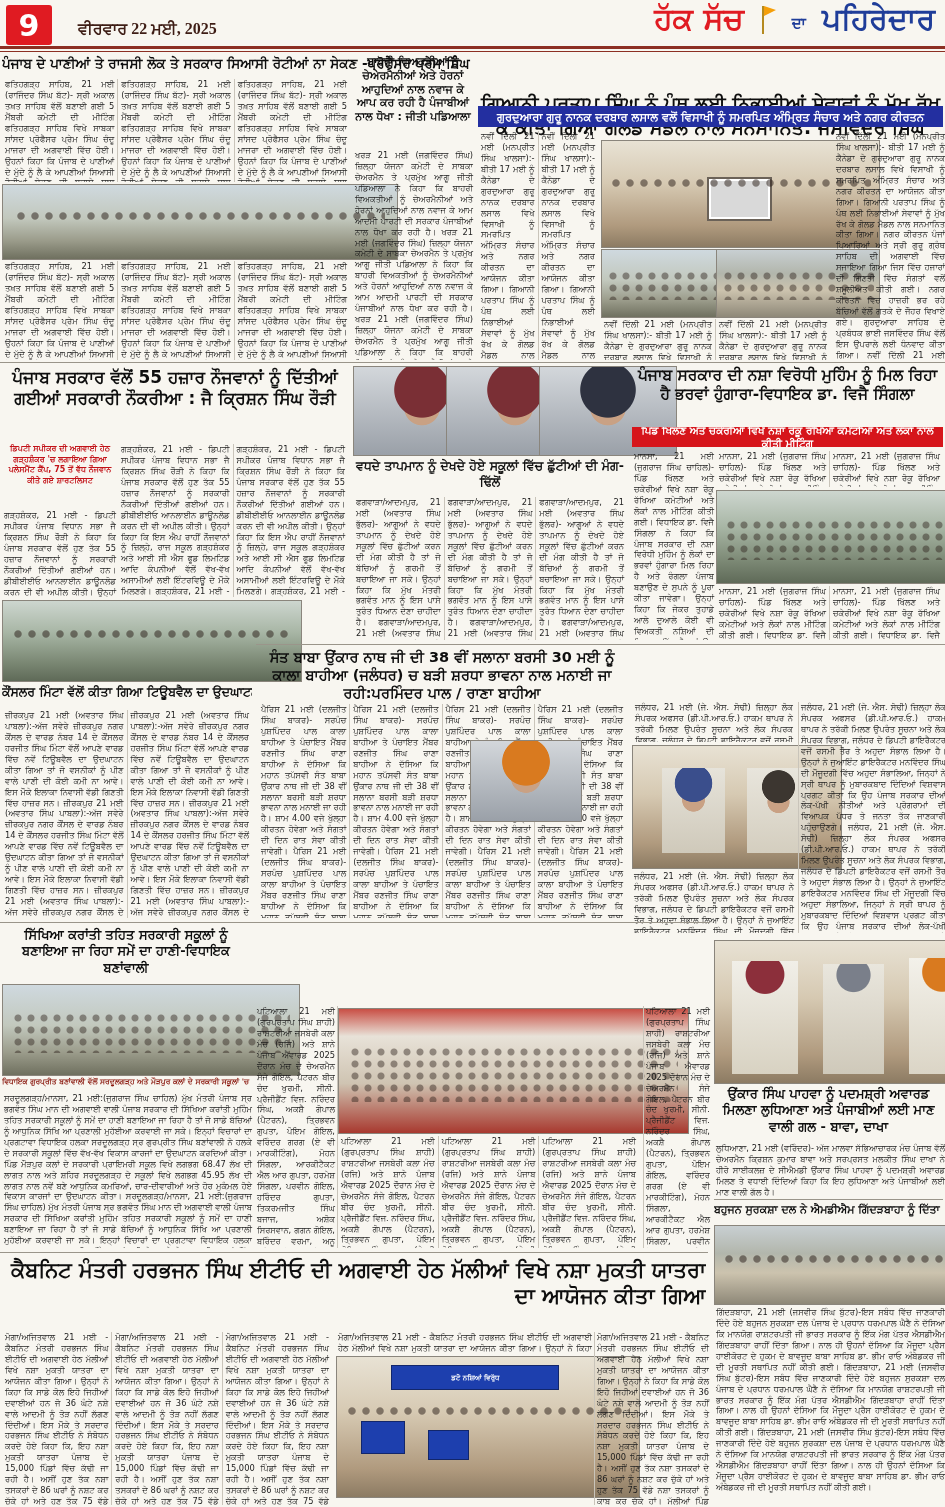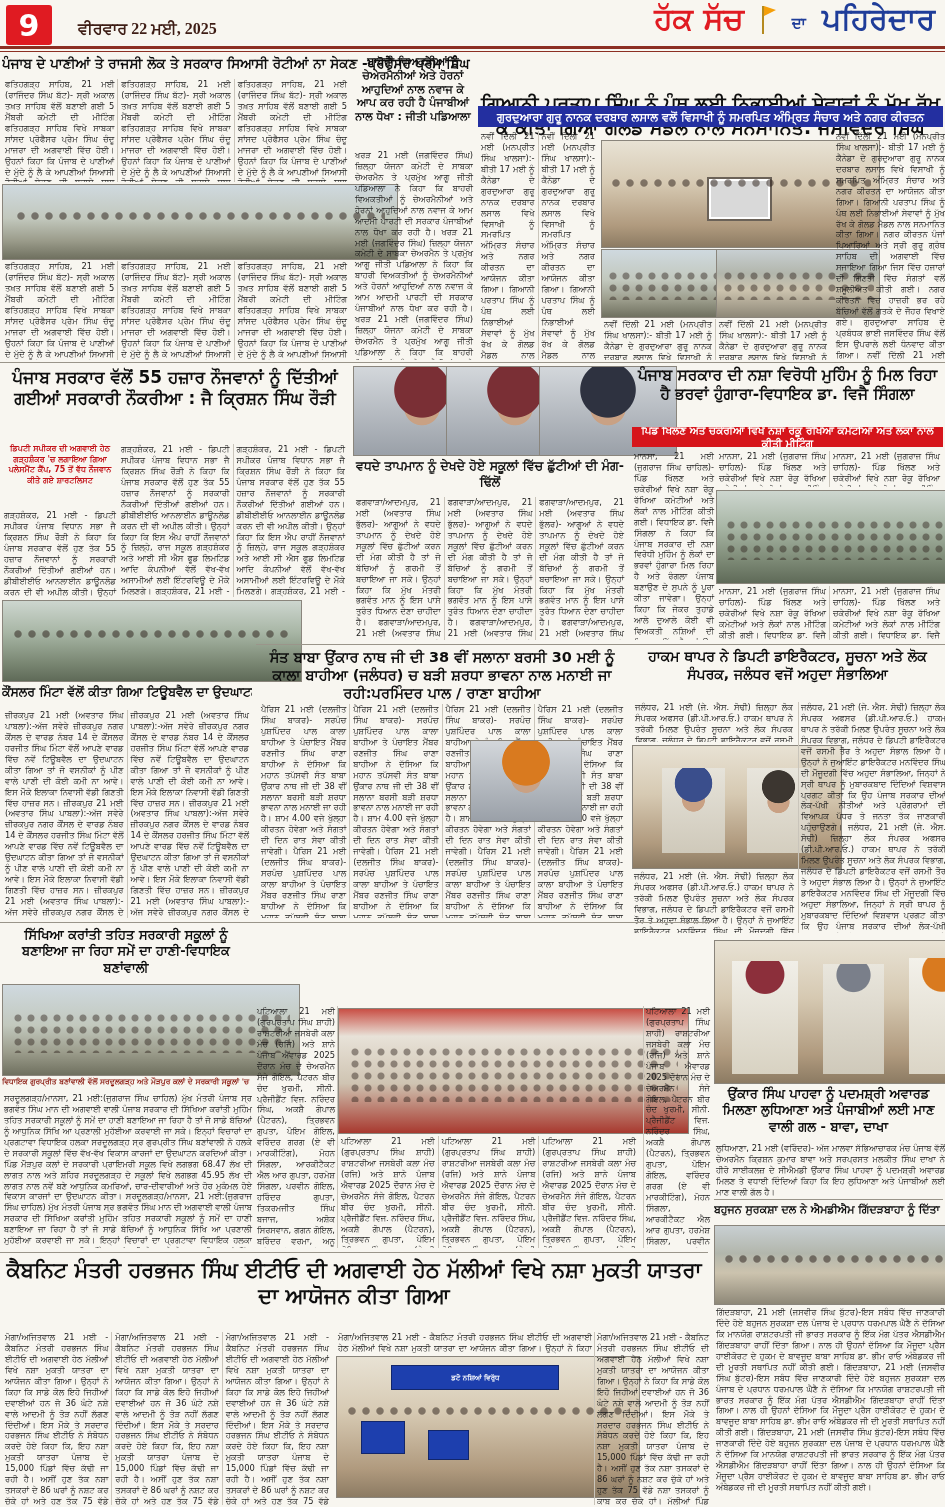--- a/index.html
+++ b/index.html
@@ -162,21 +162,20 @@
   <div class="sep" style="left:256px;top:644px;width:689px;"></div>
   <div class="hl" style="left:258px;top:648px;width:368px;height:52px;font-size:14.5px;">ਸੰਤ ਬਾਬਾ ਉਂਕਾਰ ਨਾਥ ਜੀ ਦੀ 38 ਵੀਂ ਸਲਾਨਾ ਬਰਸੀ 30 ਮਈ ਨੂੰ ਕਾਲਾ ਬਾਹੀਆ (ਜਲੰਧਰ) ਚ ਬੜੀ ਸ਼ਰਧਾ ਭਾਵਨਾ ਨਾਲ ਮਨਾਈ ਜਾ ਰਹੀ:ਪਰਮਿੰਦਰ ਪਾਲ / ਰਾਣਾ ਬਾਹੀਆ</div>
   <div class="cols" style="left:258px;top:704px;width:368px;height:214px;">
     <div class="col">ਪੈਰਿਸ 21 ਮਈ (ਦਲਜੀਤ ਸਿੰਘ ਬਾਕਰ)- ਸਰਪੰਚ ਪੁਸ਼ਪਿੰਦਰ ਪਾਲ ਕਾਲਾ ਬਾਹੀਆ ਤੇ ਪੰਚਾਇਤ ਮੈਂਬਰ ਰਣਜੀਤ ਸਿੰਘ ਰਾਣਾ ਬਾਹੀਆ ਨੇ ਦੱਸਿਆ ਕਿ ਮਹਾਨ ਤਪੱਸਵੀ ਸੰਤ ਬਾਬਾ ਉਂਕਾਰ ਨਾਥ ਜੀ ਦੀ 38 ਵੀਂ ਸਲਾਨਾ ਬਰਸੀ ਬੜੀ ਸ਼ਰਧਾ ਭਾਵਨਾ ਨਾਲ ਮਨਾਈ ਜਾ ਰਹੀ ਹੈ। ਸ਼ਾਮ 4.00 ਵਜੇ ਖੁੱਲ੍ਹਾ ਕੀਰਤਨ ਹੋਵੇਗਾ ਅਤੇ ਸੰਗਤਾਂ ਦੀ ਦਿਨ ਰਾਤ ਸੇਵਾ ਕੀਤੀ ਜਾਵੇਗੀ।  ਪੈਰਿਸ 21 ਮਈ (ਦਲਜੀਤ ਸਿੰਘ ਬਾਕਰ)- ਸਰਪੰਚ ਪੁਸ਼ਪਿੰਦਰ ਪਾਲ ਕਾਲਾ ਬਾਹੀਆ ਤੇ ਪੰਚਾਇਤ ਮੈਂਬਰ ਰਣਜੀਤ ਸਿੰਘ ਰਾਣਾ ਬਾਹੀਆ ਨੇ ਦੱਸਿਆ ਕਿ ਮਹਾਨ ਤਪੱਸਵੀ ਸੰਤ ਬਾਬਾ ਉਂਕਾਰ ਨਾਥ ਜੀ ਦੀ 38 ਵੀਂ ਸਲਾਨਾ ਬਰਸੀ ਬੜੀ ਸ਼ਰਧਾ ਭਾਵਨਾ ਨਾਲ ਮਨਾਈ ਜਾ ਰਹੀ ਹੈ। ਸ਼ਾਮ 4.00 ਵਜੇ ਖੁੱਲ੍ਹਾ ਕੀਰਤਨ ਹੋਵੇਗਾ ਅਤੇ ਸੰਗਤਾਂ ਦੀ ਦਿਨ ਰਾਤ ਸੇਵਾ ਕੀਤੀ ਜਾਵੇਗੀ।  ਪੈਰਿਸ 21 ਮਈ (ਦਲਜੀਤ ਸਿੰਘ ਬਾਕਰ)- ਸਰਪੰਚ ਪੁਸ਼ਪਿੰਦਰ ਪਾਲ ਕਾਲਾ ਬਾਹੀਆ ਤੇ ਪੰਚਾਇਤ ਮੈਂਬਰ ਰਣਜੀਤ ਸਿੰਘ ਰਾਣਾ ਬਾਹੀਆ ਨੇ ਦੱਸਿਆ ਕਿ ਮਹਾਨ ਤਪੱਸਵੀ ਸੰਤ ਬਾਬਾ ਉਂਕਾਰ ਨਾਥ ਜੀ ਦੀ 38 ਵੀਂ ਸਲਾਨਾ ਬਰਸੀ ਬੜੀ ਸ਼ਰਧਾ ਭਾਵਨਾ ਨਾਲ ਮਨਾਈ ਜਾ ਰਹੀ ਹੈ। ਸ਼ਾਮ 4.00 ਵਜੇ ਖੁੱਲ੍ਹਾ ਕੀਰਤਨ ਹੋਵੇਗਾ ਅਤੇ ਸੰਗਤਾਂ ਦੀ ਦਿਨ ਰਾਤ ਸੇਵਾ ਕੀਤੀ ਜਾਵੇਗੀ। </div>
     <div class="col">ਪੈਰਿਸ 21 ਮਈ (ਦਲਜੀਤ ਸਿੰਘ ਬਾਕਰ)- ਸਰਪੰਚ ਪੁਸ਼ਪਿੰਦਰ ਪਾਲ ਕਾਲਾ ਬਾਹੀਆ ਤੇ ਪੰਚਾਇਤ ਮੈਂਬਰ ਰਣਜੀਤ ਸਿੰਘ ਰਾਣਾ ਬਾਹੀਆ ਨੇ ਦੱਸਿਆ ਕਿ ਮਹਾਨ ਤਪੱਸਵੀ ਸੰਤ ਬਾਬਾ ਉਂਕਾਰ ਨਾਥ ਜੀ ਦੀ 38 ਵੀਂ ਸਲਾਨਾ ਬਰਸੀ ਬੜੀ ਸ਼ਰਧਾ ਭਾਵਨਾ ਨਾਲ ਮਨਾਈ ਜਾ ਰਹੀ ਹੈ। ਸ਼ਾਮ 4.00 ਵਜੇ ਖੁੱਲ੍ਹਾ ਕੀਰਤਨ ਹੋਵੇਗਾ ਅਤੇ ਸੰਗਤਾਂ ਦੀ ਦਿਨ ਰਾਤ ਸੇਵਾ ਕੀਤੀ ਜਾਵੇਗੀ।  ਪੈਰਿਸ 21 ਮਈ (ਦਲਜੀਤ ਸਿੰਘ ਬਾਕਰ)- ਸਰਪੰਚ ਪੁਸ਼ਪਿੰਦਰ ਪਾਲ ਕਾਲਾ ਬਾਹੀਆ ਤੇ ਪੰਚਾਇਤ ਮੈਂਬਰ ਰਣਜੀਤ ਸਿੰਘ ਰਾਣਾ ਬਾਹੀਆ ਨੇ ਦੱਸਿਆ ਕਿ ਮਹਾਨ ਤਪੱਸਵੀ ਸੰਤ ਬਾਬਾ ਉਂਕਾਰ ਨਾਥ ਜੀ ਦੀ 38 ਵੀਂ ਸਲਾਨਾ ਬਰਸੀ ਬੜੀ ਸ਼ਰਧਾ ਭਾਵਨਾ ਨਾਲ ਮਨਾਈ ਜਾ ਰਹੀ ਹੈ। ਸ਼ਾਮ 4.00 ਵਜੇ ਖੁੱਲ੍ਹਾ ਕੀਰਤਨ ਹੋਵੇਗਾ ਅਤੇ ਸੰਗਤਾਂ ਦੀ ਦਿਨ ਰਾਤ ਸੇਵਾ ਕੀਤੀ ਜਾਵੇਗੀ।  ਪੈਰਿਸ 21 ਮਈ (ਦਲਜੀਤ ਸਿੰਘ ਬਾਕਰ)- ਸਰਪੰਚ ਪੁਸ਼ਪਿੰਦਰ ਪਾਲ ਕਾਲਾ ਬਾਹੀਆ ਤੇ ਪੰਚਾਇਤ ਮੈਂਬਰ ਰਣਜੀਤ ਸਿੰਘ ਰਾਣਾ ਬਾਹੀਆ ਨੇ ਦੱਸਿਆ ਕਿ ਮਹਾਨ ਤਪੱਸਵੀ ਸੰਤ ਬਾਬਾ ਉਂਕਾਰ ਨਾਥ ਜੀ ਦੀ 38 ਵੀਂ ਸਲਾਨਾ ਬਰਸੀ ਬੜੀ ਸ਼ਰਧਾ ਭਾਵਨਾ ਨਾਲ ਮਨਾਈ ਜਾ ਰਹੀ ਹੈ। ਸ਼ਾਮ 4.00 ਵਜੇ ਖੁੱਲ੍ਹਾ ਕੀਰਤਨ ਹੋਵੇਗਾ ਅਤੇ ਸੰਗਤਾਂ ਦੀ ਦਿਨ ਰਾਤ ਸੇਵਾ ਕੀਤੀ ਜਾਵੇਗੀ। </div>
     <div class="col">ਪੈਰਿਸ 21 ਮਈ (ਦਲਜੀਤ ਸਿੰਘ ਬਾਕਰ)- ਸਰਪੰਚ ਪੁਸ਼ਪਿੰਦਰ ਪਾਲ ਕਾਲਾ ਬਾਹੀਆ ਤੇ ਪੰਚਾਇਤ ਮੈਂਬਰ ਰਣਜੀਤ ਸਿੰਘ ਰਾਣਾ ਬਾਹੀਆ ਨੇ ਦੱਸਿਆ ਕਿ ਮਹਾਨ ਤਪੱਸਵੀ ਸੰਤ ਬਾਬਾ ਉਂਕਾਰ ਨਾਥ ਜੀ ਦੀ 38 ਵੀਂ ਸਲਾਨਾ ਬਰਸੀ ਬੜੀ ਸ਼ਰਧਾ ਭਾਵਨਾ ਨਾਲ ਮਨਾਈ ਜਾ ਰਹੀ ਹੈ। ਸ਼ਾਮ 4.00 ਵਜੇ ਖੁੱਲ੍ਹਾ ਕੀਰਤਨ ਹੋਵੇਗਾ ਅਤੇ ਸੰਗਤਾਂ ਦੀ ਦਿਨ ਰਾਤ ਸੇਵਾ ਕੀਤੀ ਜਾਵੇਗੀ।  ਪੈਰਿਸ 21 ਮਈ (ਦਲਜੀਤ ਸਿੰਘ ਬਾਕਰ)- ਸਰਪੰਚ ਪੁਸ਼ਪਿੰਦਰ ਪਾਲ ਕਾਲਾ ਬਾਹੀਆ ਤੇ ਪੰਚਾਇਤ ਮੈਂਬਰ ਰਣਜੀਤ ਸਿੰਘ ਰਾਣਾ ਬਾਹੀਆ ਨੇ ਦੱਸਿਆ ਕਿ ਮਹਾਨ ਤਪੱਸਵੀ ਸੰਤ ਬਾਬਾ ਉਂਕਾਰ ਨਾਥ ਜੀ ਦੀ 38 ਵੀਂ ਸਲਾਨਾ ਬਰਸੀ ਬੜੀ ਸ਼ਰਧਾ ਭਾਵਨਾ ਨਾਲ ਮਨਾਈ ਜਾ ਰਹੀ ਹੈ। ਸ਼ਾਮ 4.00 ਵਜੇ ਖੁੱਲ੍ਹਾ ਕੀਰਤਨ ਹੋਵੇਗਾ ਅਤੇ ਸੰਗਤਾਂ ਦੀ ਦਿਨ ਰਾਤ ਸੇਵਾ ਕੀਤੀ ਜਾਵੇਗੀ।  ਪੈਰਿਸ 21 ਮਈ (ਦਲਜੀਤ ਸਿੰਘ ਬਾਕਰ)- ਸਰਪੰਚ ਪੁਸ਼ਪਿੰਦਰ ਪਾਲ ਕਾਲਾ ਬਾਹੀਆ ਤੇ ਪੰਚਾਇਤ ਮੈਂਬਰ ਰਣਜੀਤ ਸਿੰਘ ਰਾਣਾ ਬਾਹੀਆ ਨੇ ਦੱਸਿਆ ਕਿ ਮਹਾਨ ਤਪੱਸਵੀ ਸੰਤ ਬਾਬਾ ਉਂਕਾਰ ਨਾਥ ਜੀ ਦੀ 38 ਵੀਂ ਸਲਾਨਾ ਬਰਸੀ ਬੜੀ ਸ਼ਰਧਾ ਭਾਵਨਾ ਨਾਲ ਮਨਾਈ ਜਾ ਰਹੀ ਹੈ। ਸ਼ਾਮ 4.00 ਵਜੇ ਖੁੱਲ੍ਹਾ ਕੀਰਤਨ ਹੋਵੇਗਾ ਅਤੇ ਸੰਗਤਾਂ ਦੀ ਦਿਨ ਰਾਤ ਸੇਵਾ ਕੀਤੀ ਜਾਵੇਗੀ। </div>
     <div class="col">ਪੈਰਿਸ 21 ਮਈ (ਦਲਜੀਤ ਸਿੰਘ ਬਾਕਰ)- ਸਰਪੰਚ ਪੁਸ਼ਪਿੰਦਰ ਪਾਲ ਕਾਲਾ ਬਾਹੀਆ ਤੇ ਪੰਚਾਇਤ ਮੈਂਬਰ ਰਣਜੀਤ ਸਿੰਘ ਰਾਣਾ ਬਾਹੀਆ ਨੇ ਦੱਸਿਆ ਕਿ ਮਹਾਨ ਤਪੱਸਵੀ ਸੰਤ ਬਾਬਾ ਉਂਕਾਰ ਨਾਥ ਜੀ ਦੀ 38 ਵੀਂ ਸਲਾਨਾ ਬਰਸੀ ਬੜੀ ਸ਼ਰਧਾ ਭਾਵਨਾ ਨਾਲ ਮਨਾਈ ਜਾ ਰਹੀ ਹੈ। ਸ਼ਾਮ 4.00 ਵਜੇ ਖੁੱਲ੍ਹਾ ਕੀਰਤਨ ਹੋਵੇਗਾ ਅਤੇ ਸੰਗਤਾਂ ਦੀ ਦਿਨ ਰਾਤ ਸੇਵਾ ਕੀਤੀ ਜਾਵੇਗੀ।  ਪੈਰਿਸ 21 ਮਈ (ਦਲਜੀਤ ਸਿੰਘ ਬਾਕਰ)- ਸਰਪੰਚ ਪੁਸ਼ਪਿੰਦਰ ਪਾਲ ਕਾਲਾ ਬਾਹੀਆ ਤੇ ਪੰਚਾਇਤ ਮੈਂਬਰ ਰਣਜੀਤ ਸਿੰਘ ਰਾਣਾ ਬਾਹੀਆ ਨੇ ਦੱਸਿਆ ਕਿ ਮਹਾਨ ਤਪੱਸਵੀ ਸੰਤ ਬਾਬਾ ਉਂਕਾਰ ਨਾਥ ਜੀ ਦੀ 38 ਵੀਂ ਸਲਾਨਾ ਬਰਸੀ ਬੜੀ ਸ਼ਰਧਾ ਭਾਵਨਾ ਨਾਲ ਮਨਾਈ ਜਾ ਰਹੀ ਹੈ। ਸ਼ਾਮ 4.00 ਵਜੇ ਖੁੱਲ੍ਹਾ ਕੀਰਤਨ ਹੋਵੇਗਾ ਅਤੇ ਸੰਗਤਾਂ ਦੀ ਦਿਨ ਰਾਤ ਸੇਵਾ ਕੀਤੀ ਜਾਵੇਗੀ।  ਪੈਰਿਸ 21 ਮਈ (ਦਲਜੀਤ ਸਿੰਘ ਬਾਕਰ)- ਸਰਪੰਚ ਪੁਸ਼ਪਿੰਦਰ ਪਾਲ ਕਾਲਾ ਬਾਹੀਆ ਤੇ ਪੰਚਾਇਤ ਮੈਂਬਰ ਰਣਜੀਤ ਸਿੰਘ ਰਾਣਾ ਬਾਹੀਆ ਨੇ ਦੱਸਿਆ ਕਿ ਮਹਾਨ ਤਪੱਸਵੀ ਸੰਤ ਬਾਬਾ ਉਂਕਾਰ ਨਾਥ ਜੀ ਦੀ 38 ਵੀਂ ਸਲਾਨਾ ਬਰਸੀ ਬੜੀ ਸ਼ਰਧਾ ਭਾਵਨਾ ਨਾਲ ਮਨਾਈ ਜਾ ਰਹੀ ਹੈ। ਸ਼ਾਮ 4.00 ਵਜੇ ਖੁੱਲ੍ਹਾ ਕੀਰਤਨ ਹੋਵੇਗਾ ਅਤੇ ਸੰਗਤਾਂ ਦੀ ਦਿਨ ਰਾਤ ਸੇਵਾ ਕੀਤੀ ਜਾਵੇਗੀ। </div>
   </div>
   <div class="photo ph-portrait" style="left:470px;top:740px;width:62px;height:80px;--tb:#d97a1f;"></div>
 
-  <div class="hl" style="left:632px;top:648px;width:311px;height:50px;font-size:14px;">ਹਾਕਮ ਥਾਪਰ ਨੇ ਡਿਪਟੀ ਡਾਇਰੈਕਟਰ, ਸੂਚਨਾ ਅਤੇ ਲੋਕ ਸੰਪਰਕ, ਜਲੰਧਰ ਵਜੋਂ ਅਹੁਦਾ ਸੰਭਾਲਿਆ</div>
   <div class="cols" style="left:632px;top:702px;width:164px;height:40px;">
     <div class="col">ਜਲੰਧਰ, 21 ਮਈ (ਜੇ. ਐਸ. ਸੋਢੀ) ਜ਼ਿਲ੍ਹਾ ਲੋਕ ਸੰਪਰਕ ਅਫਸਰ (ਡੀ.ਪੀ.ਆਰ.ਓ.) ਹਾਕਮ ਥਾਪਰ ਨੇ ਤਰੱਕੀ ਮਿਲਣ ਉਪਰੰਤ ਸੂਚਨਾ ਅਤੇ ਲੋਕ ਸੰਪਰਕ ਵਿਭਾਗ, ਜਲੰਧਰ ਦੇ ਡਿਪਟੀ ਡਾਇਰੈਕਟਰ ਵਜੋਂ ਰਸਮੀ ਤੌਰ ਤੇ ਅਹੁਦਾ ਸੰਭਾਲ ਲਿਆ ਹੈ। ਉਨ੍ਹਾਂ ਨੇ ਜੁਆਇੰਟ ਡਾਇਰੈਕਟਰ ਮਨਵਿੰਦਰ ਸਿੰਘ ਦੀ ਮੌਜੂਦਗੀ ਵਿੱਚ ਅਹੁਦਾ ਸੰਭਾਲਿਆ, ਜਿਨ੍ਹਾਂ ਨੇ ਸ੍ਰੀ ਥਾਪਰ ਨੂੰ ਮੁਬਾਰਕਬਾਦ ਦਿੰਦਿਆਂ ਵਿਸ਼ਵਾਸ ਪ੍ਰਗਟ ਕੀਤਾ ਕਿ ਉਹ ਪੰਜਾਬ ਸਰਕਾਰ ਦੀਆਂ ਲੋਕ-ਪੱਖੀ ਨੀਤੀਆਂ ਅਤੇ ਪ੍ਰੋਗਰਾਮਾਂ ਦੀ ਵਿਆਪਕ ਪੱਧਰ ਤੇ ਜਨਤਾ ਤੱਕ ਜਾਣਕਾਰੀ ਪਹੁੰਚਾਉਣਗੇ। </div>
   </div>
   <div class="photo ph-indoor" style="left:632px;top:745px;width:160px;height:122px;">
     <div style="position:absolute;left:14%;top:18%;width:30%;height:70%;background:radial-gradient(circle at 50% 18%,#3a4e8c 0 24%,transparent 25%),radial-gradient(circle at 50% 38%,#c9a184 0 18%,transparent 19%),linear-gradient(#e6e3da,#cfc9ba);"></div>
     <div style="position:absolute;left:55%;top:18%;width:30%;height:70%;background:radial-gradient(circle at 50% 22%,#3c3630 0 22%,transparent 23%),radial-gradient(circle at 50% 40%,#c9a184 0 18%,transparent 19%),linear-gradient(#e8e5dc,#d4cebf);"></div>
   </div>
   <div class="block" style="left:632px;top:871px;width:160px;height:62px;">ਜਲੰਧਰ, 21 ਮਈ (ਜੇ. ਐਸ. ਸੋਢੀ) ਜ਼ਿਲ੍ਹਾ ਲੋਕ ਸੰਪਰਕ ਅਫਸਰ (ਡੀ.ਪੀ.ਆਰ.ਓ.) ਹਾਕਮ ਥਾਪਰ ਨੇ ਤਰੱਕੀ ਮਿਲਣ ਉਪਰੰਤ ਸੂਚਨਾ ਅਤੇ ਲੋਕ ਸੰਪਰਕ ਵਿਭਾਗ, ਜਲੰਧਰ ਦੇ ਡਿਪਟੀ ਡਾਇਰੈਕਟਰ ਵਜੋਂ ਰਸਮੀ ਤੌਰ ਤੇ ਅਹੁਦਾ ਸੰਭਾਲ ਲਿਆ ਹੈ। ਉਨ੍ਹਾਂ ਨੇ ਜੁਆਇੰਟ ਡਾਇਰੈਕਟਰ ਮਨਵਿੰਦਰ ਸਿੰਘ ਦੀ ਮੌਜੂਦਗੀ ਵਿੱਚ ਅਹੁਦਾ ਸੰਭਾਲਿਆ, ਜਿਨ੍ਹਾਂ ਨੇ ਸ੍ਰੀ ਥਾਪਰ ਨੂੰ ਮੁਬਾਰਕਬਾਦ ਦਿੰਦਿਆਂ ਵਿਸ਼ਵਾਸ ਪ੍ਰਗਟ ਕੀਤਾ ਕਿ ਉਹ ਪੰਜਾਬ ਸਰਕਾਰ ਦੀਆਂ ਲੋਕ-ਪੱਖੀ ਨੀਤੀਆਂ ਅਤੇ ਪ੍ਰੋਗਰਾਮਾਂ ਦੀ ਵਿਆਪਕ ਪੱਧਰ ਤੇ ਜਨਤਾ ਤੱਕ ਜਾਣਕਾਰੀ ਪਹੁੰਚਾਉਣਗੇ। </div>
   <div class="block" style="left:798px;top:702px;width:145px;height:231px;border-left:1px solid #c9c4ba;">ਜਲੰਧਰ, 21 ਮਈ (ਜੇ. ਐਸ. ਸੋਢੀ) ਜ਼ਿਲ੍ਹਾ ਲੋਕ ਸੰਪਰਕ ਅਫਸਰ (ਡੀ.ਪੀ.ਆਰ.ਓ.) ਹਾਕਮ ਥਾਪਰ ਨੇ ਤਰੱਕੀ ਮਿਲਣ ਉਪਰੰਤ ਸੂਚਨਾ ਅਤੇ ਲੋਕ ਸੰਪਰਕ ਵਿਭਾਗ, ਜਲੰਧਰ ਦੇ ਡਿਪਟੀ ਡਾਇਰੈਕਟਰ ਵਜੋਂ ਰਸਮੀ ਤੌਰ ਤੇ ਅਹੁਦਾ ਸੰਭਾਲ ਲਿਆ ਹੈ। ਉਨ੍ਹਾਂ ਨੇ ਜੁਆਇੰਟ ਡਾਇਰੈਕਟਰ ਮਨਵਿੰਦਰ ਸਿੰਘ ਦੀ ਮੌਜੂਦਗੀ ਵਿੱਚ ਅਹੁਦਾ ਸੰਭਾਲਿਆ, ਜਿਨ੍ਹਾਂ ਨੇ ਸ੍ਰੀ ਥਾਪਰ ਨੂੰ ਮੁਬਾਰਕਬਾਦ ਦਿੰਦਿਆਂ ਵਿਸ਼ਵਾਸ ਪ੍ਰਗਟ ਕੀਤਾ ਕਿ ਉਹ ਪੰਜਾਬ ਸਰਕਾਰ ਦੀਆਂ ਲੋਕ-ਪੱਖੀ ਨੀਤੀਆਂ ਅਤੇ ਪ੍ਰੋਗਰਾਮਾਂ ਦੀ ਵਿਆਪਕ ਪੱਧਰ ਤੇ ਜਨਤਾ ਤੱਕ ਜਾਣਕਾਰੀ ਪਹੁੰਚਾਉਣਗੇ।  ਜਲੰਧਰ, 21 ਮਈ (ਜੇ. ਐਸ. ਸੋਢੀ) ਜ਼ਿਲ੍ਹਾ ਲੋਕ ਸੰਪਰਕ ਅਫਸਰ (ਡੀ.ਪੀ.ਆਰ.ਓ.) ਹਾਕਮ ਥਾਪਰ ਨੇ ਤਰੱਕੀ ਮਿਲਣ ਉਪਰੰਤ ਸੂਚਨਾ ਅਤੇ ਲੋਕ ਸੰਪਰਕ ਵਿਭਾਗ, ਜਲੰਧਰ ਦੇ ਡਿਪਟੀ ਡਾਇਰੈਕਟਰ ਵਜੋਂ ਰਸਮੀ ਤੌਰ ਤੇ ਅਹੁਦਾ ਸੰਭਾਲ ਲਿਆ ਹੈ। ਉਨ੍ਹਾਂ ਨੇ ਜੁਆਇੰਟ ਡਾਇਰੈਕਟਰ ਮਨਵਿੰਦਰ ਸਿੰਘ ਦੀ ਮੌਜੂਦਗੀ ਵਿੱਚ ਅਹੁਦਾ ਸੰਭਾਲਿਆ, ਜਿਨ੍ਹਾਂ ਨੇ ਸ੍ਰੀ ਥਾਪਰ ਨੂੰ ਮੁਬਾਰਕਬਾਦ ਦਿੰਦਿਆਂ ਵਿਸ਼ਵਾਸ ਪ੍ਰਗਟ ਕੀਤਾ ਕਿ ਉਹ ਪੰਜਾਬ ਸਰਕਾਰ ਦੀਆਂ ਲੋਕ-ਪੱਖੀ ਨੀਤੀਆਂ ਅਤੇ ਪ੍ਰੋਗਰਾਮਾਂ ਦੀ ਵਿਆਪਕ ਪੱਧਰ ਤੇ ਜਨਤਾ ਤੱਕ ਜਾਣਕਾਰੀ ਪਹੁੰਚਾਉਣਗੇ। </div>
 
@@ -203,21 +202,21 @@
   </div>
   <div class="hl" style="left:714px;top:1086px;width:229px;height:54px;font-size:13px;">ਉਂਕਾਰ ਸਿੰਘ ਪਾਹਵਾ ਨੂੰ ਪਦਮਸ਼੍ਰੀ ਅਵਾਰਡ ਮਿਲਣਾ ਲੁਧਿਆਣਾ ਅਤੇ ਪੰਜਾਬੀਆਂ ਲਈ ਮਾਣ ਵਾਲੀ ਗਲ - ਬਾਵਾ, ਦਾਖਾ</div>
   <div class="block" style="left:714px;top:1143px;width:229px;height:54px;">ਲੁਧਿਆਣਾ, 21 ਮਈ (ਵਰਿੰਦਰ)- ਅੱਜ ਮਾਲਵਾ ਸੱਭਿਆਚਾਰਕ ਮੰਚ ਪੰਜਾਬ ਵੱਲੋਂ ਚੇਅਰਮੈਨ ਕ੍ਰਿਸ਼ਨ ਕੁਮਾਰ ਬਾਵਾ ਅਤੇ ਸਰਪ੍ਰਸਤ ਮਲਕੀਤ ਸਿੰਘ ਦਾਖਾ ਨੇ ਹੀਰੋ ਸਾਈਕਲਜ਼ ਦੇ ਸੀਐਮਡੀ ਉਂਕਾਰ ਸਿੰਘ ਪਾਹਵਾ ਨੂੰ ਪਦਮਸ਼੍ਰੀ ਅਵਾਰਡ ਮਿਲਣ ਤੇ ਵਧਾਈ ਦਿੰਦਿਆਂ ਕਿਹਾ ਕਿ ਇਹ ਲੁਧਿਆਣਾ ਅਤੇ ਪੰਜਾਬੀਆਂ ਲਈ ਮਾਣ ਵਾਲੀ ਗੱਲ ਹੈ। </div>
 
   <div class="sep" style="left:714px;top:1199px;width:229px;"></div>
   <div class="hl nowrap" style="left:714px;top:1203px;width:229px;height:19px;font-size:11px;">ਬਹੁਜਨ ਸੁਰਕਸ਼ਾ ਦਲ ਨੇ ਐਮਡੀਐਮ ਗਿੱਦੜਬਾਹਾ ਨੂੰ ਦਿੱਤਾ ਮੰਗ ਪੱਤਰ</div>
   <div class="photo ph-warm row-heads" style="left:714px;top:1225px;width:229px;height:78px;"></div>
   <div class="block" style="left:714px;top:1307px;width:229px;height:196px;">ਗਿੱਦੜਬਾਹਾ, 21 ਮਈ (ਜਸਵੀਰ ਸਿੰਘ ਬੁੱਟਰ)-ਇਸ ਸਬੰਧ ਵਿੱਚ ਜਾਣਕਾਰੀ ਦਿੰਦੇ ਹੋਏ ਬਹੁਜਨ ਸੁਰਕਸ਼ਾ ਦਲ ਪੰਜਾਬ ਦੇ ਪ੍ਰਧਾਨ ਧਰਮਪਾਲ ਘੈਣੈ ਨੇ ਦੱਸਿਆ ਕਿ ਮਾਨਯੋਗ ਰਾਸ਼ਟਰਪਤੀ ਜੀ ਭਾਰਤ ਸਰਕਾਰ ਨੂੰ ਇੱਕ ਮੰਗ ਪੱਤਰ ਐਸਡੀਐਮ ਗਿੱਦੜਬਾਹਾ ਰਾਹੀਂ ਦਿੱਤਾ ਗਿਆ। ਨਾਲ ਹੀ ਉਹਨਾਂ ਦੱਸਿਆ ਕਿ ਮੌਜੂਦਾ ਪ੍ਰੈਸ ਹਾਈਕੋਰਟ ਦੇ ਹੁਕਮ ਦੇ ਬਾਵਜੂਦ ਬਾਬਾ ਸਾਹਿਬ ਡਾ. ਭੀਮ ਰਾਓ ਅੰਬੇਡਕਰ ਜੀ ਦੀ ਮੂਰਤੀ ਸਥਾਪਿਤ ਨਹੀਂ ਕੀਤੀ ਗਈ।  ਗਿੱਦੜਬਾਹਾ, 21 ਮਈ (ਜਸਵੀਰ ਸਿੰਘ ਬੁੱਟਰ)-ਇਸ ਸਬੰਧ ਵਿੱਚ ਜਾਣਕਾਰੀ ਦਿੰਦੇ ਹੋਏ ਬਹੁਜਨ ਸੁਰਕਸ਼ਾ ਦਲ ਪੰਜਾਬ ਦੇ ਪ੍ਰਧਾਨ ਧਰਮਪਾਲ ਘੈਣੈ ਨੇ ਦੱਸਿਆ ਕਿ ਮਾਨਯੋਗ ਰਾਸ਼ਟਰਪਤੀ ਜੀ ਭਾਰਤ ਸਰਕਾਰ ਨੂੰ ਇੱਕ ਮੰਗ ਪੱਤਰ ਐਸਡੀਐਮ ਗਿੱਦੜਬਾਹਾ ਰਾਹੀਂ ਦਿੱਤਾ ਗਿਆ। ਨਾਲ ਹੀ ਉਹਨਾਂ ਦੱਸਿਆ ਕਿ ਮੌਜੂਦਾ ਪ੍ਰੈਸ ਹਾਈਕੋਰਟ ਦੇ ਹੁਕਮ ਦੇ ਬਾਵਜੂਦ ਬਾਬਾ ਸਾਹਿਬ ਡਾ. ਭੀਮ ਰਾਓ ਅੰਬੇਡਕਰ ਜੀ ਦੀ ਮੂਰਤੀ ਸਥਾਪਿਤ ਨਹੀਂ ਕੀਤੀ ਗਈ।  ਗਿੱਦੜਬਾਹਾ, 21 ਮਈ (ਜਸਵੀਰ ਸਿੰਘ ਬੁੱਟਰ)-ਇਸ ਸਬੰਧ ਵਿੱਚ ਜਾਣਕਾਰੀ ਦਿੰਦੇ ਹੋਏ ਬਹੁਜਨ ਸੁਰਕਸ਼ਾ ਦਲ ਪੰਜਾਬ ਦੇ ਪ੍ਰਧਾਨ ਧਰਮਪਾਲ ਘੈਣੈ ਨੇ ਦੱਸਿਆ ਕਿ ਮਾਨਯੋਗ ਰਾਸ਼ਟਰਪਤੀ ਜੀ ਭਾਰਤ ਸਰਕਾਰ ਨੂੰ ਇੱਕ ਮੰਗ ਪੱਤਰ ਐਸਡੀਐਮ ਗਿੱਦੜਬਾਹਾ ਰਾਹੀਂ ਦਿੱਤਾ ਗਿਆ। ਨਾਲ ਹੀ ਉਹਨਾਂ ਦੱਸਿਆ ਕਿ ਮੌਜੂਦਾ ਪ੍ਰੈਸ ਹਾਈਕੋਰਟ ਦੇ ਹੁਕਮ ਦੇ ਬਾਵਜੂਦ ਬਾਬਾ ਸਾਹਿਬ ਡਾ. ਭੀਮ ਰਾਓ ਅੰਬੇਡਕਰ ਜੀ ਦੀ ਮੂਰਤੀ ਸਥਾਪਿਤ ਨਹੀਂ ਕੀਤੀ ਗਈ। </div>
 
   <div class="sep" style="left:0;top:1252px;width:708px;"></div>
-  <div class="hl" style="left:2px;top:1257px;width:704px;height:70px;font-size:21px;">ਕੈਬਨਿਟ ਮੰਤਰੀ ਹਰਭਜਨ ਸਿੰਘ ਈਟੀਓ ਦੀ ਅਗਵਾਈ ਹੇਠ ਮੱਲੀਆਂ ਵਿਖੇ ਨਸ਼ਾ ਮੁਕਤੀ ਯਾਤਰਾ ਦਾ ਆਯੋਜਨ ਕੀਤਾ ਗਿਆ</div>
+  <div class="hl" style="left:2px;top:1257px;width:704px;height:70px;font-size:21px;text-align:right;">ਕੈਬਨਿਟ ਮੰਤਰੀ ਹਰਭਜਨ ਸਿੰਘ ਈਟੀਓ ਦੀ ਅਗਵਾਈ ਹੇਠ ਮੱਲੀਆਂ ਵਿਖੇ ਨਸ਼ਾ ਮੁਕਤੀ ਯਾਤਰਾ ਦਾ ਆਯੋਜਨ ਕੀਤਾ ਗਿਆ</div>
   <div class="cols" style="left:2px;top:1332px;width:330px;height:173px;">
     <div class="col">ਮੋਗਾ/ਅਜਿਤਵਾਲ 21 ਮਈ - ਕੈਬਨਿਟ ਮੰਤਰੀ ਹਰਭਜਨ ਸਿੰਘ ਈਟੀਓ ਦੀ ਅਗਵਾਈ ਹੇਠ ਮੱਲੀਆਂ ਵਿਖੇ ਨਸ਼ਾ ਮੁਕਤੀ ਯਾਤਰਾ ਦਾ ਆਯੋਜਨ ਕੀਤਾ ਗਿਆ। ਉਨ੍ਹਾਂ ਨੇ ਕਿਹਾ ਕਿ ਸਾਡੇ ਕੋਲ ਇਹੋ ਜਿਹੀਆਂ ਦਵਾਈਆਂ ਹਨ ਜੋ 36 ਘੰਟੇ ਨਸ਼ੇ ਵਾਲੇ ਆਦਮੀ ਨੂੰ ਤੋੜ ਨਹੀਂ ਲੱਗਣ ਦਿੰਦੀਆਂ। ਇਸ ਮੌਕੇ ਤੇ ਸਰਦਾਰ ਹਰਭਜਨ ਸਿੰਘ ਈਟੀਓ ਨੇ ਸੰਬੋਧਨ ਕਰਦੇ ਹੋਏ ਕਿਹਾ ਕਿ, ਇਹ ਨਸ਼ਾ ਮੁਕਤੀ ਯਾਤਰਾ ਪੰਜਾਬ ਦੇ 15,000 ਪਿੰਡਾਂ ਵਿੱਚ ਕੱਢੀ ਜਾ ਰਹੀ ਹੈ। ਅਸੀਂ ਹੁਣ ਤੱਕ ਨਸ਼ਾ ਤਸਕਰਾਂ ਦੇ 86 ਘਰਾਂ ਨੂੰ ਨਸ਼ਟ ਕਰ ਚੁੱਕੇ ਹਾਂ ਅਤੇ ਹੁਣ ਤੱਕ 75 ਵੱਡੇ ਨਸ਼ਾ ਤਸਕਰਾਂ ਨੂੰ ਕਾਬੂ ਕਰ ਚੁੱਕੇ ਹਾਂ। ਮੱਲੀਆਂ ਪਿੰਡ ਵਿੱਚ 1008 ਬਿਜਲੀ ਦੇ ਕੁਨੈਕਸ਼ਨ ਹਨ ਜਿਨ੍ਹਾਂ ਤੋਂ ਪੂਰੇ ਪਿੰਡ ਵਿੱਚੋਂ 38 ਘਰਾਂ ਦੇ ਬਿੱਲ ਆਉਂਦੇ ਹਨ, ਸਾਲ ਦੇ ਵਿੱਚ 2 ਕਰੋੜ 79 ਲੱਖ 36 ਹਜ਼ਾਰ ਰੁਪਏ ਦੀ ਬਿਜਲੀ ਫਰੀ ਦੇ ਚੁੱਕੇ ਹਾਂ।  ਮੋਗਾ/ਅਜਿਤਵਾਲ 21 ਮਈ - ਕੈਬਨਿਟ ਮੰਤਰੀ ਹਰਭਜਨ ਸਿੰਘ ਈਟੀਓ ਦੀ ਅਗਵਾਈ ਹੇਠ ਮੱਲੀਆਂ ਵਿਖੇ ਨਸ਼ਾ ਮੁਕਤੀ ਯਾਤਰਾ ਦਾ ਆਯੋਜਨ ਕੀਤਾ ਗਿਆ। ਉਨ੍ਹਾਂ ਨੇ ਕਿਹਾ ਕਿ ਸਾਡੇ ਕੋਲ ਇਹੋ ਜਿਹੀਆਂ ਦਵਾਈਆਂ ਹਨ ਜੋ 36 ਘੰਟੇ ਨਸ਼ੇ ਵਾਲੇ ਆਦਮੀ ਨੂੰ ਤੋੜ ਨਹੀਂ ਲੱਗਣ ਦਿੰਦੀਆਂ। ਇਸ ਮੌਕੇ ਤੇ ਸਰਦਾਰ ਹਰਭਜਨ ਸਿੰਘ ਈਟੀਓ ਨੇ ਸੰਬੋਧਨ ਕਰਦੇ ਹੋਏ ਕਿਹਾ ਕਿ, ਇਹ ਨਸ਼ਾ ਮੁਕਤੀ ਯਾਤਰਾ ਪੰਜਾਬ ਦੇ 15,000 ਪਿੰਡਾਂ ਵਿੱਚ ਕੱਢੀ ਜਾ ਰਹੀ ਹੈ। ਅਸੀਂ ਹੁਣ ਤੱਕ ਨਸ਼ਾ ਤਸਕਰਾਂ ਦੇ 86 ਘਰਾਂ ਨੂੰ ਨਸ਼ਟ ਕਰ ਚੁੱਕੇ ਹਾਂ ਅਤੇ ਹੁਣ ਤੱਕ 75 ਵੱਡੇ ਨਸ਼ਾ ਤਸਕਰਾਂ ਨੂੰ ਕਾਬੂ ਕਰ ਚੁੱਕੇ ਹਾਂ। ਮੱਲੀਆਂ ਪਿੰਡ ਵਿੱਚ 1008 ਬਿਜਲੀ ਦੇ ਕੁਨੈਕਸ਼ਨ ਹਨ ਜਿਨ੍ਹਾਂ ਤੋਂ ਪੂਰੇ ਪਿੰਡ ਵਿੱਚੋਂ 38 ਘਰਾਂ ਦੇ ਬਿੱਲ ਆਉਂਦੇ ਹਨ, ਸਾਲ ਦੇ ਵਿੱਚ 2 ਕਰੋੜ 79 ਲੱਖ 36 ਹਜ਼ਾਰ ਰੁਪਏ ਦੀ ਬਿਜਲੀ ਫਰੀ ਦੇ ਚੁੱਕੇ ਹਾਂ। </div>
     <div class="col">ਮੋਗਾ/ਅਜਿਤਵਾਲ 21 ਮਈ - ਕੈਬਨਿਟ ਮੰਤਰੀ ਹਰਭਜਨ ਸਿੰਘ ਈਟੀਓ ਦੀ ਅਗਵਾਈ ਹੇਠ ਮੱਲੀਆਂ ਵਿਖੇ ਨਸ਼ਾ ਮੁਕਤੀ ਯਾਤਰਾ ਦਾ ਆਯੋਜਨ ਕੀਤਾ ਗਿਆ। ਉਨ੍ਹਾਂ ਨੇ ਕਿਹਾ ਕਿ ਸਾਡੇ ਕੋਲ ਇਹੋ ਜਿਹੀਆਂ ਦਵਾਈਆਂ ਹਨ ਜੋ 36 ਘੰਟੇ ਨਸ਼ੇ ਵਾਲੇ ਆਦਮੀ ਨੂੰ ਤੋੜ ਨਹੀਂ ਲੱਗਣ ਦਿੰਦੀਆਂ। ਇਸ ਮੌਕੇ ਤੇ ਸਰਦਾਰ ਹਰਭਜਨ ਸਿੰਘ ਈਟੀਓ ਨੇ ਸੰਬੋਧਨ ਕਰਦੇ ਹੋਏ ਕਿਹਾ ਕਿ, ਇਹ ਨਸ਼ਾ ਮੁਕਤੀ ਯਾਤਰਾ ਪੰਜਾਬ ਦੇ 15,000 ਪਿੰਡਾਂ ਵਿੱਚ ਕੱਢੀ ਜਾ ਰਹੀ ਹੈ। ਅਸੀਂ ਹੁਣ ਤੱਕ ਨਸ਼ਾ ਤਸਕਰਾਂ ਦੇ 86 ਘਰਾਂ ਨੂੰ ਨਸ਼ਟ ਕਰ ਚੁੱਕੇ ਹਾਂ ਅਤੇ ਹੁਣ ਤੱਕ 75 ਵੱਡੇ ਨਸ਼ਾ ਤਸਕਰਾਂ ਨੂੰ ਕਾਬੂ ਕਰ ਚੁੱਕੇ ਹਾਂ। ਮੱਲੀਆਂ ਪਿੰਡ ਵਿੱਚ 1008 ਬਿਜਲੀ ਦੇ ਕੁਨੈਕਸ਼ਨ ਹਨ ਜਿਨ੍ਹਾਂ ਤੋਂ ਪੂਰੇ ਪਿੰਡ ਵਿੱਚੋਂ 38 ਘਰਾਂ ਦੇ ਬਿੱਲ ਆਉਂਦੇ ਹਨ, ਸਾਲ ਦੇ ਵਿੱਚ 2 ਕਰੋੜ 79 ਲੱਖ 36 ਹਜ਼ਾਰ ਰੁਪਏ ਦੀ ਬਿਜਲੀ ਫਰੀ ਦੇ ਚੁੱਕੇ ਹਾਂ।  ਮੋਗਾ/ਅਜਿਤਵਾਲ 21 ਮਈ - ਕੈਬਨਿਟ ਮੰਤਰੀ ਹਰਭਜਨ ਸਿੰਘ ਈਟੀਓ ਦੀ ਅਗਵਾਈ ਹੇਠ ਮੱਲੀਆਂ ਵਿਖੇ ਨਸ਼ਾ ਮੁਕਤੀ ਯਾਤਰਾ ਦਾ ਆਯੋਜਨ ਕੀਤਾ ਗਿਆ। ਉਨ੍ਹਾਂ ਨੇ ਕਿਹਾ ਕਿ ਸਾਡੇ ਕੋਲ ਇਹੋ ਜਿਹੀਆਂ ਦਵਾਈਆਂ ਹਨ ਜੋ 36 ਘੰਟੇ ਨਸ਼ੇ ਵਾਲੇ ਆਦਮੀ ਨੂੰ ਤੋੜ ਨਹੀਂ ਲੱਗਣ ਦਿੰਦੀਆਂ। ਇਸ ਮੌਕੇ ਤੇ ਸਰਦਾਰ ਹਰਭਜਨ ਸਿੰਘ ਈਟੀਓ ਨੇ ਸੰਬੋਧਨ ਕਰਦੇ ਹੋਏ ਕਿਹਾ ਕਿ, ਇਹ ਨਸ਼ਾ ਮੁਕਤੀ ਯਾਤਰਾ ਪੰਜਾਬ ਦੇ 15,000 ਪਿੰਡਾਂ ਵਿੱਚ ਕੱਢੀ ਜਾ ਰਹੀ ਹੈ। ਅਸੀਂ ਹੁਣ ਤੱਕ ਨਸ਼ਾ ਤਸਕਰਾਂ ਦੇ 86 ਘਰਾਂ ਨੂੰ ਨਸ਼ਟ ਕਰ ਚੁੱਕੇ ਹਾਂ ਅਤੇ ਹੁਣ ਤੱਕ 75 ਵੱਡੇ ਨਸ਼ਾ ਤਸਕਰਾਂ ਨੂੰ ਕਾਬੂ ਕਰ ਚੁੱਕੇ ਹਾਂ। ਮੱਲੀਆਂ ਪਿੰਡ ਵਿੱਚ 1008 ਬਿਜਲੀ ਦੇ ਕੁਨੈਕਸ਼ਨ ਹਨ ਜਿਨ੍ਹਾਂ ਤੋਂ ਪੂਰੇ ਪਿੰਡ ਵਿੱਚੋਂ 38 ਘਰਾਂ ਦੇ ਬਿੱਲ ਆਉਂਦੇ ਹਨ, ਸਾਲ ਦੇ ਵਿੱਚ 2 ਕਰੋੜ 79 ਲੱਖ 36 ਹਜ਼ਾਰ ਰੁਪਏ ਦੀ ਬਿਜਲੀ ਫਰੀ ਦੇ ਚੁੱਕੇ ਹਾਂ। </div>
     <div class="col">ਮੋਗਾ/ਅਜਿਤਵਾਲ 21 ਮਈ - ਕੈਬਨਿਟ ਮੰਤਰੀ ਹਰਭਜਨ ਸਿੰਘ ਈਟੀਓ ਦੀ ਅਗਵਾਈ ਹੇਠ ਮੱਲੀਆਂ ਵਿਖੇ ਨਸ਼ਾ ਮੁਕਤੀ ਯਾਤਰਾ ਦਾ ਆਯੋਜਨ ਕੀਤਾ ਗਿਆ। ਉਨ੍ਹਾਂ ਨੇ ਕਿਹਾ ਕਿ ਸਾਡੇ ਕੋਲ ਇਹੋ ਜਿਹੀਆਂ ਦਵਾਈਆਂ ਹਨ ਜੋ 36 ਘੰਟੇ ਨਸ਼ੇ ਵਾਲੇ ਆਦਮੀ ਨੂੰ ਤੋੜ ਨਹੀਂ ਲੱਗਣ ਦਿੰਦੀਆਂ। ਇਸ ਮੌਕੇ ਤੇ ਸਰਦਾਰ ਹਰਭਜਨ ਸਿੰਘ ਈਟੀਓ ਨੇ ਸੰਬੋਧਨ ਕਰਦੇ ਹੋਏ ਕਿਹਾ ਕਿ, ਇਹ ਨਸ਼ਾ ਮੁਕਤੀ ਯਾਤਰਾ ਪੰਜਾਬ ਦੇ 15,000 ਪਿੰਡਾਂ ਵਿੱਚ ਕੱਢੀ ਜਾ ਰਹੀ ਹੈ। ਅਸੀਂ ਹੁਣ ਤੱਕ ਨਸ਼ਾ ਤਸਕਰਾਂ ਦੇ 86 ਘਰਾਂ ਨੂੰ ਨਸ਼ਟ ਕਰ ਚੁੱਕੇ ਹਾਂ ਅਤੇ ਹੁਣ ਤੱਕ 75 ਵੱਡੇ ਨਸ਼ਾ ਤਸਕਰਾਂ ਨੂੰ ਕਾਬੂ ਕਰ ਚੁੱਕੇ ਹਾਂ। ਮੱਲੀਆਂ ਪਿੰਡ ਵਿੱਚ 1008 ਬਿਜਲੀ ਦੇ ਕੁਨੈਕਸ਼ਨ ਹਨ ਜਿਨ੍ਹਾਂ ਤੋਂ ਪੂਰੇ ਪਿੰਡ ਵਿੱਚੋਂ 38 ਘਰਾਂ ਦੇ ਬਿੱਲ ਆਉਂਦੇ ਹਨ, ਸਾਲ ਦੇ ਵਿੱਚ 2 ਕਰੋੜ 79 ਲੱਖ 36 ਹਜ਼ਾਰ ਰੁਪਏ ਦੀ ਬਿਜਲੀ ਫਰੀ ਦੇ ਚੁੱਕੇ ਹਾਂ।  ਮੋਗਾ/ਅਜਿਤਵਾਲ 21 ਮਈ - ਕੈਬਨਿਟ ਮੰਤਰੀ ਹਰਭਜਨ ਸਿੰਘ ਈਟੀਓ ਦੀ ਅਗਵਾਈ ਹੇਠ ਮੱਲੀਆਂ ਵਿਖੇ ਨਸ਼ਾ ਮੁਕਤੀ ਯਾਤਰਾ ਦਾ ਆਯੋਜਨ ਕੀਤਾ ਗਿਆ। ਉਨ੍ਹਾਂ ਨੇ ਕਿਹਾ ਕਿ ਸਾਡੇ ਕੋਲ ਇਹੋ ਜਿਹੀਆਂ ਦਵਾਈਆਂ ਹਨ ਜੋ 36 ਘੰਟੇ ਨਸ਼ੇ ਵਾਲੇ ਆਦਮੀ ਨੂੰ ਤੋੜ ਨਹੀਂ ਲੱਗਣ ਦਿੰਦੀਆਂ। ਇਸ ਮੌਕੇ ਤੇ ਸਰਦਾਰ ਹਰਭਜਨ ਸਿੰਘ ਈਟੀਓ ਨੇ ਸੰਬੋਧਨ ਕਰਦੇ ਹੋਏ ਕਿਹਾ ਕਿ, ਇਹ ਨਸ਼ਾ ਮੁਕਤੀ ਯਾਤਰਾ ਪੰਜਾਬ ਦੇ 15,000 ਪਿੰਡਾਂ ਵਿੱਚ ਕੱਢੀ ਜਾ ਰਹੀ ਹੈ। ਅਸੀਂ ਹੁਣ ਤੱਕ ਨਸ਼ਾ ਤਸਕਰਾਂ ਦੇ 86 ਘਰਾਂ ਨੂੰ ਨਸ਼ਟ ਕਰ ਚੁੱਕੇ ਹਾਂ ਅਤੇ ਹੁਣ ਤੱਕ 75 ਵੱਡੇ ਨਸ਼ਾ ਤਸਕਰਾਂ ਨੂੰ ਕਾਬੂ ਕਰ ਚੁੱਕੇ ਹਾਂ। ਮੱਲੀਆਂ ਪਿੰਡ ਵਿੱਚ 1008 ਬਿਜਲੀ ਦੇ ਕੁਨੈਕਸ਼ਨ ਹਨ ਜਿਨ੍ਹਾਂ ਤੋਂ ਪੂਰੇ ਪਿੰਡ ਵਿੱਚੋਂ 38 ਘਰਾਂ ਦੇ ਬਿੱਲ ਆਉਂਦੇ ਹਨ, ਸਾਲ ਦੇ ਵਿੱਚ 2 ਕਰੋੜ 79 ਲੱਖ 36 ਹਜ਼ਾਰ ਰੁਪਏ ਦੀ ਬਿਜਲੀ ਫਰੀ ਦੇ ਚੁੱਕੇ ਹਾਂ। </div>
   </div>
   <div class="block" style="left:336px;top:1332px;width:254px;height:22px;">ਮੋਗਾ/ਅਜਿਤਵਾਲ 21 ਮਈ - ਕੈਬਨਿਟ ਮੰਤਰੀ ਹਰਭਜਨ ਸਿੰਘ ਈਟੀਓ ਦੀ ਅਗਵਾਈ ਹੇਠ ਮੱਲੀਆਂ ਵਿਖੇ ਨਸ਼ਾ ਮੁਕਤੀ ਯਾਤਰਾ ਦਾ ਆਯੋਜਨ ਕੀਤਾ ਗਿਆ। ਉਨ੍ਹਾਂ ਨੇ ਕਿਹਾ ਕਿ ਸਾਡੇ ਕੋਲ ਇਹੋ ਜਿਹੀਆਂ ਦਵਾਈਆਂ ਹਨ ਜੋ 36 ਘੰਟੇ ਨਸ਼ੇ ਵਾਲੇ ਆਦਮੀ ਨੂੰ ਤੋੜ ਨਹੀਂ ਲੱਗਣ ਦਿੰਦੀਆਂ। ਇਸ ਮੌਕੇ ਤੇ ਸਰਦਾਰ ਹਰਭਜਨ ਸਿੰਘ ਈਟੀਓ ਨੇ ਸੰਬੋਧਨ ਕਰਦੇ ਹੋਏ ਕਿਹਾ ਕਿ, ਇਹ ਨਸ਼ਾ ਮੁਕਤੀ ਯਾਤਰਾ ਪੰਜਾਬ ਦੇ 15,000 ਪਿੰਡਾਂ ਵਿੱਚ ਕੱਢੀ ਜਾ ਰਹੀ ਹੈ। ਅਸੀਂ ਹੁਣ ਤੱਕ ਨਸ਼ਾ ਤਸਕਰਾਂ ਦੇ 86 ਘਰਾਂ ਨੂੰ ਨਸ਼ਟ ਕਰ ਚੁੱਕੇ ਹਾਂ ਅਤੇ ਹੁਣ ਤੱਕ 75 ਵੱਡੇ ਨਸ਼ਾ ਤਸਕਰਾਂ ਨੂੰ ਕਾਬੂ ਕਰ ਚੁੱਕੇ ਹਾਂ। ਮੱਲੀਆਂ ਪਿੰਡ ਵਿੱਚ 1008 ਬਿਜਲੀ ਦੇ ਕੁਨੈਕਸ਼ਨ ਹਨ ਜਿਨ੍ਹਾਂ ਤੋਂ ਪੂਰੇ ਪਿੰਡ ਵਿੱਚੋਂ 38 ਘਰਾਂ ਦੇ ਬਿੱਲ ਆਉਂਦੇ ਹਨ, ਸਾਲ ਦੇ ਵਿੱਚ 2 ਕਰੋੜ 79 ਲੱਖ 36 ਹਜ਼ਾਰ ਰੁਪਏ ਦੀ ਬਿਜਲੀ ਫਰੀ ਦੇ ਚੁੱਕੇ ਹਾਂ। </div>
   <div class="photo ph-indoor row-heads" style="left:336px;top:1356px;width:254px;height:140px;">
     <div class="banner">ਡਟੋ ਨਸ਼ਿਆਂ ਵਿਰੁੱਧ</div>
     <div style="position:absolute;left:8%;top:46%;width:14%;height:22%;background:#1d3fae;border:1px solid #12266b;"></div>
     <div style="position:absolute;left:30%;top:52%;width:13%;height:20%;background:#1d3fae;border:1px solid #12266b;"></div>

